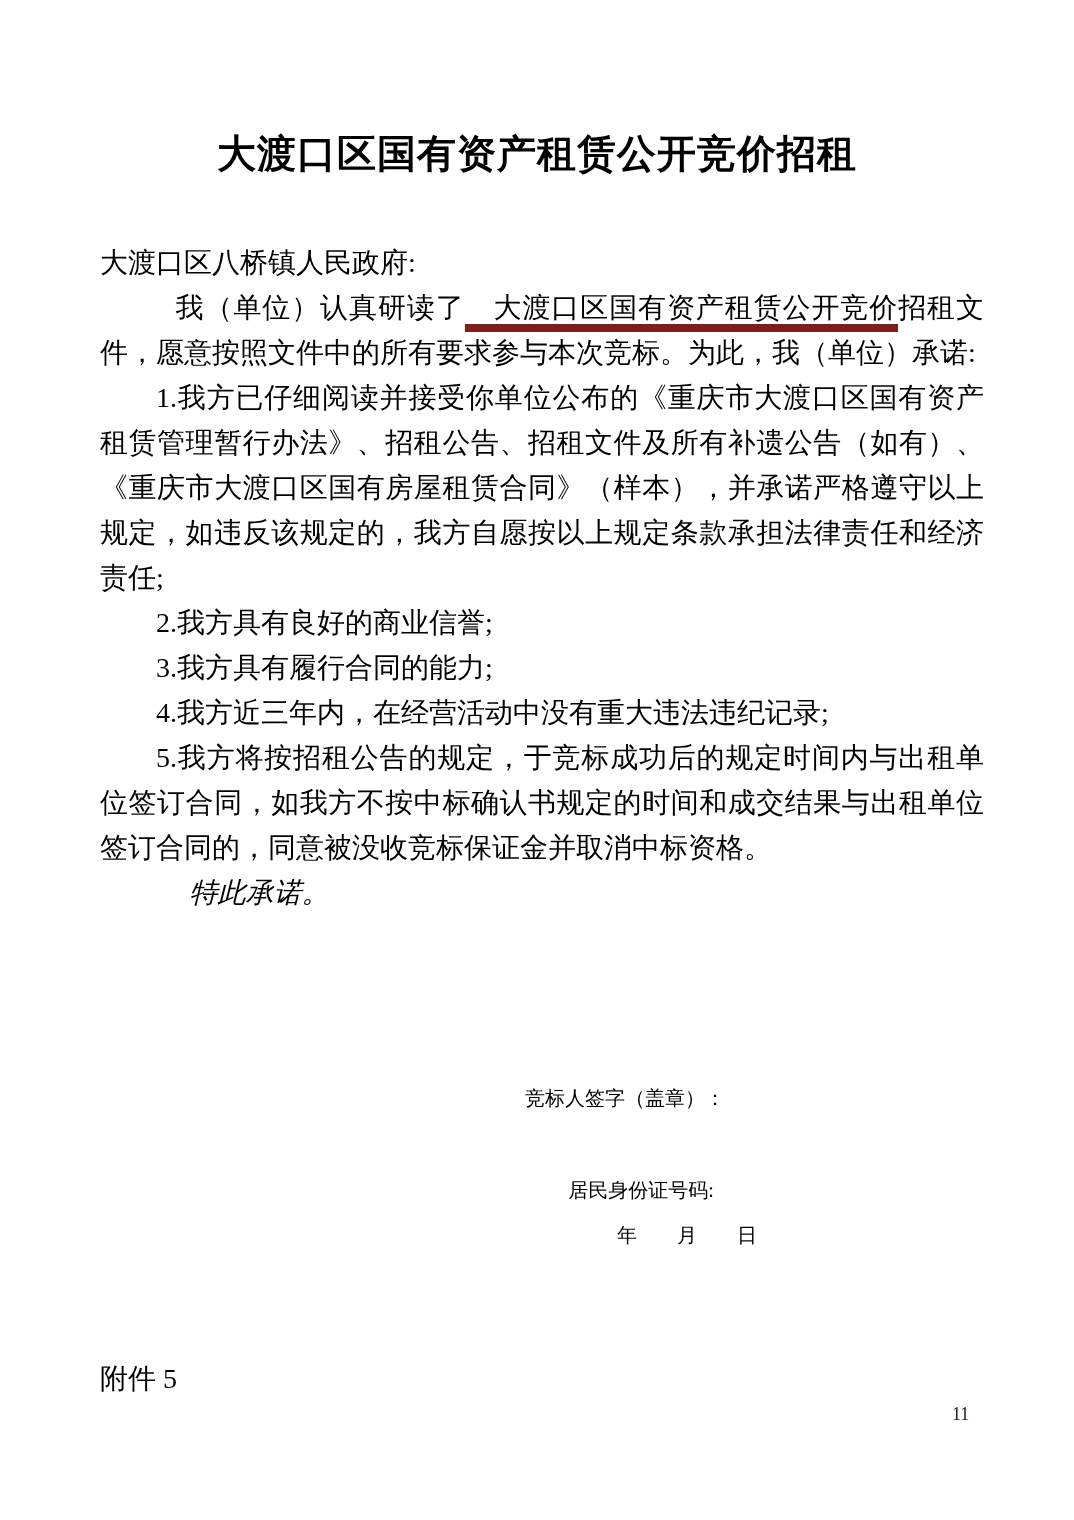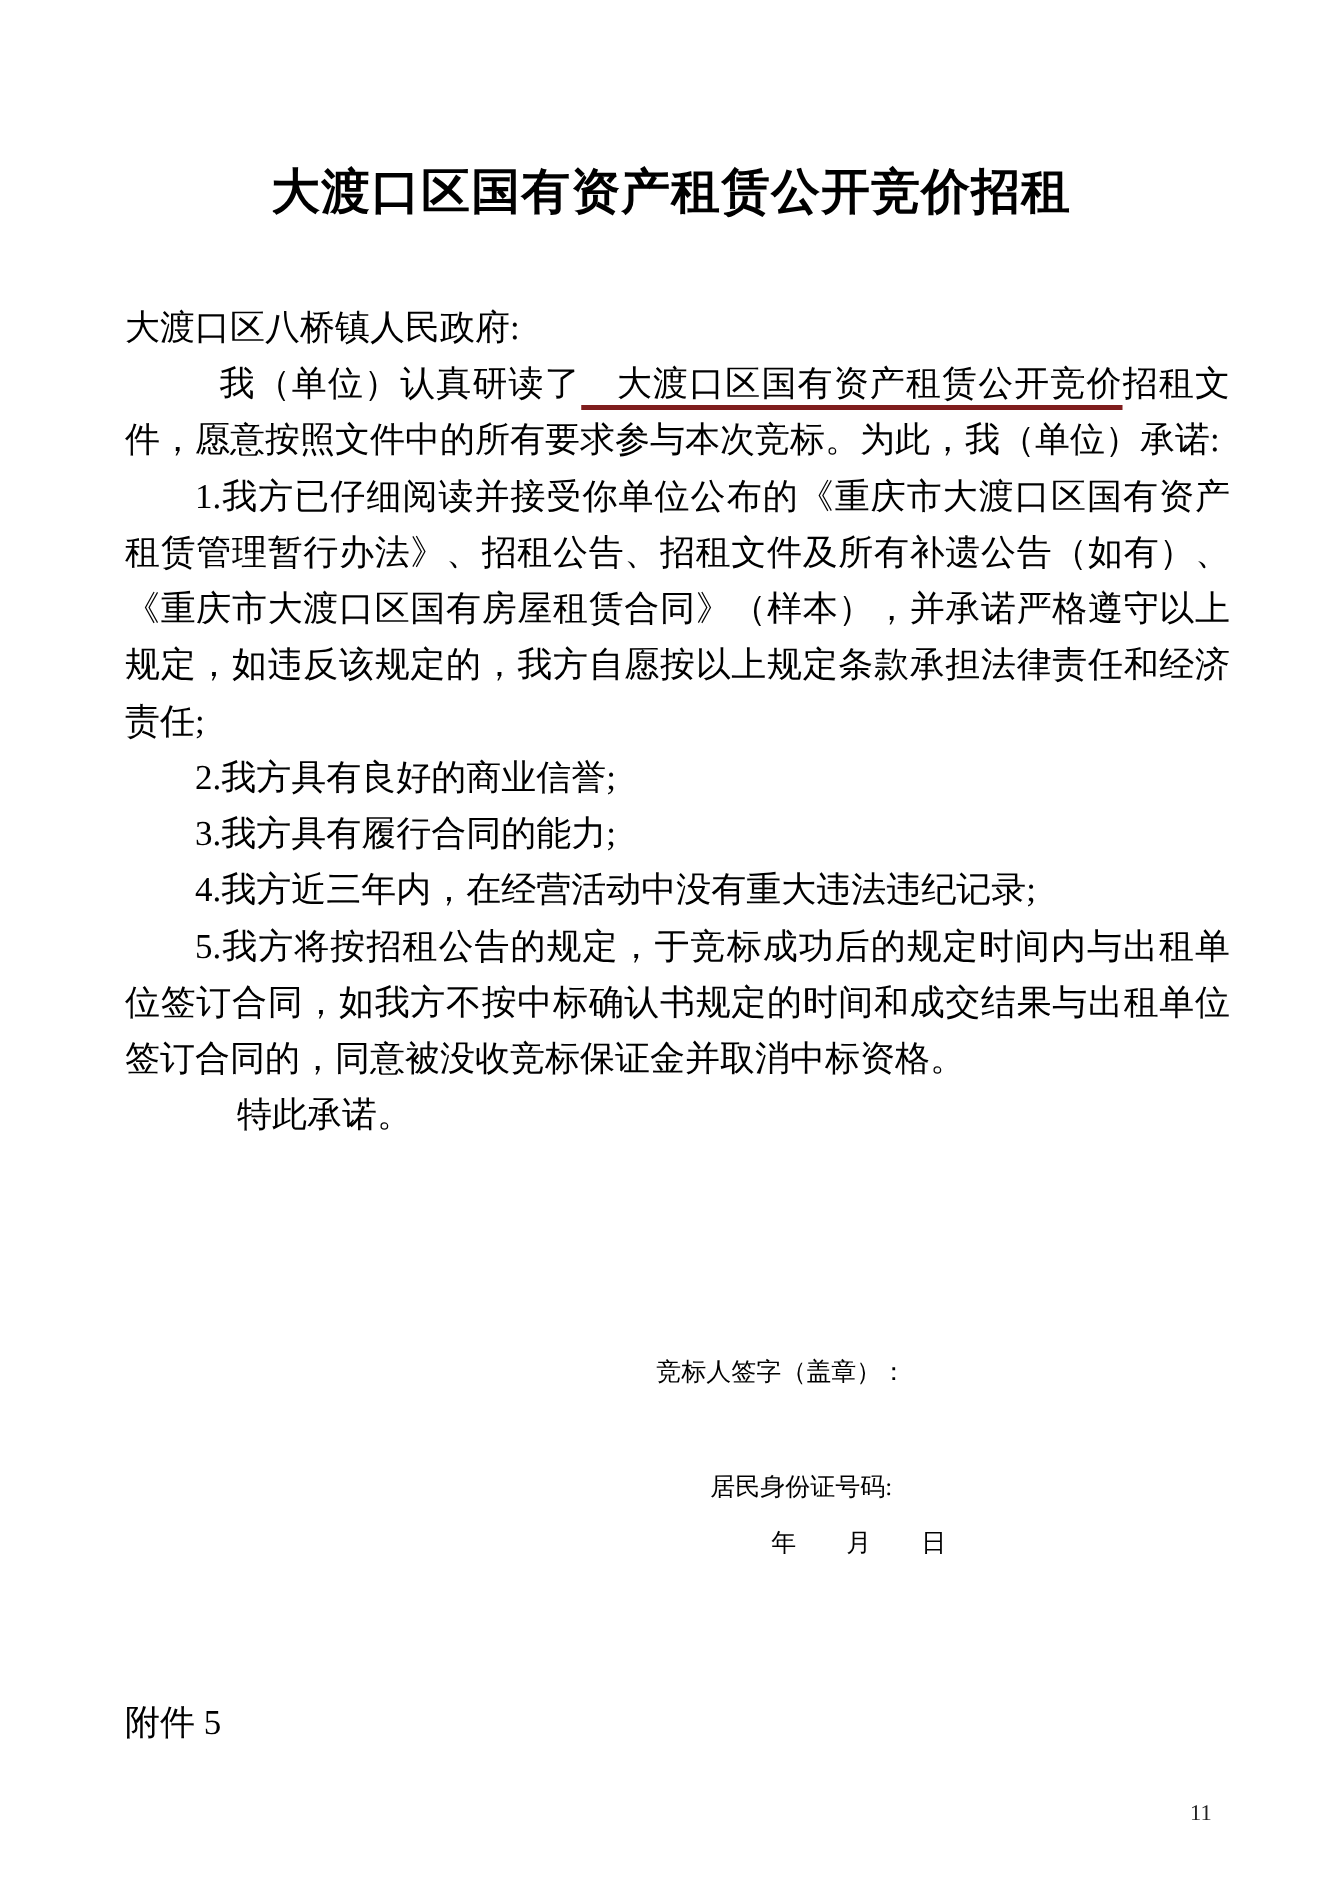--- a/index.html
+++ b/index.html
@@ -25,25 +25,25 @@
   }
   .body-block {
     margin: 60px 90px 0 100px;
     font-size: 28px;
     line-height: 45px;
     text-align: justify;
   }
   .para { text-align: justify; }
   .para-intro { text-indent: 2.7em; }
   .underline-seg {
-    border-bottom: 4px solid #7f1d1d;
+    border-bottom: 8px solid #7f1d1d;
     padding-bottom: 1px;
   }
   .para-item { text-indent: 2em; }
-  .para-closing { text-indent: 3.2em; }
+  .para-closing { text-indent: 3.2em; font-style: italic; }
   .signature-block {
     position: absolute;
     left: 525px;
     top: 1076px;
     font-size: 20px;
     line-height: 45px;
     white-space: nowrap;
   }
   .id-row { margin-top: 47px; text-align: center; }
   .date-row { padding-left: 92px; }
@@ -54,21 +54,20 @@
     font-size: 28px;
     line-height: 45px;
     text-align: right;
   }
   .page-number {
     position: absolute;
     left: 952px;
     top: 1404px;
     font-size: 18px;
     color: #222222;
-    margin-top: 36px;
   }
 </style>
 </head>
 <body>
 
 <div class="page">
 
   <div class="title-block">
     <div class="title-line">大渡口区国有资产租赁公开竞价招租</div>
   </div>

